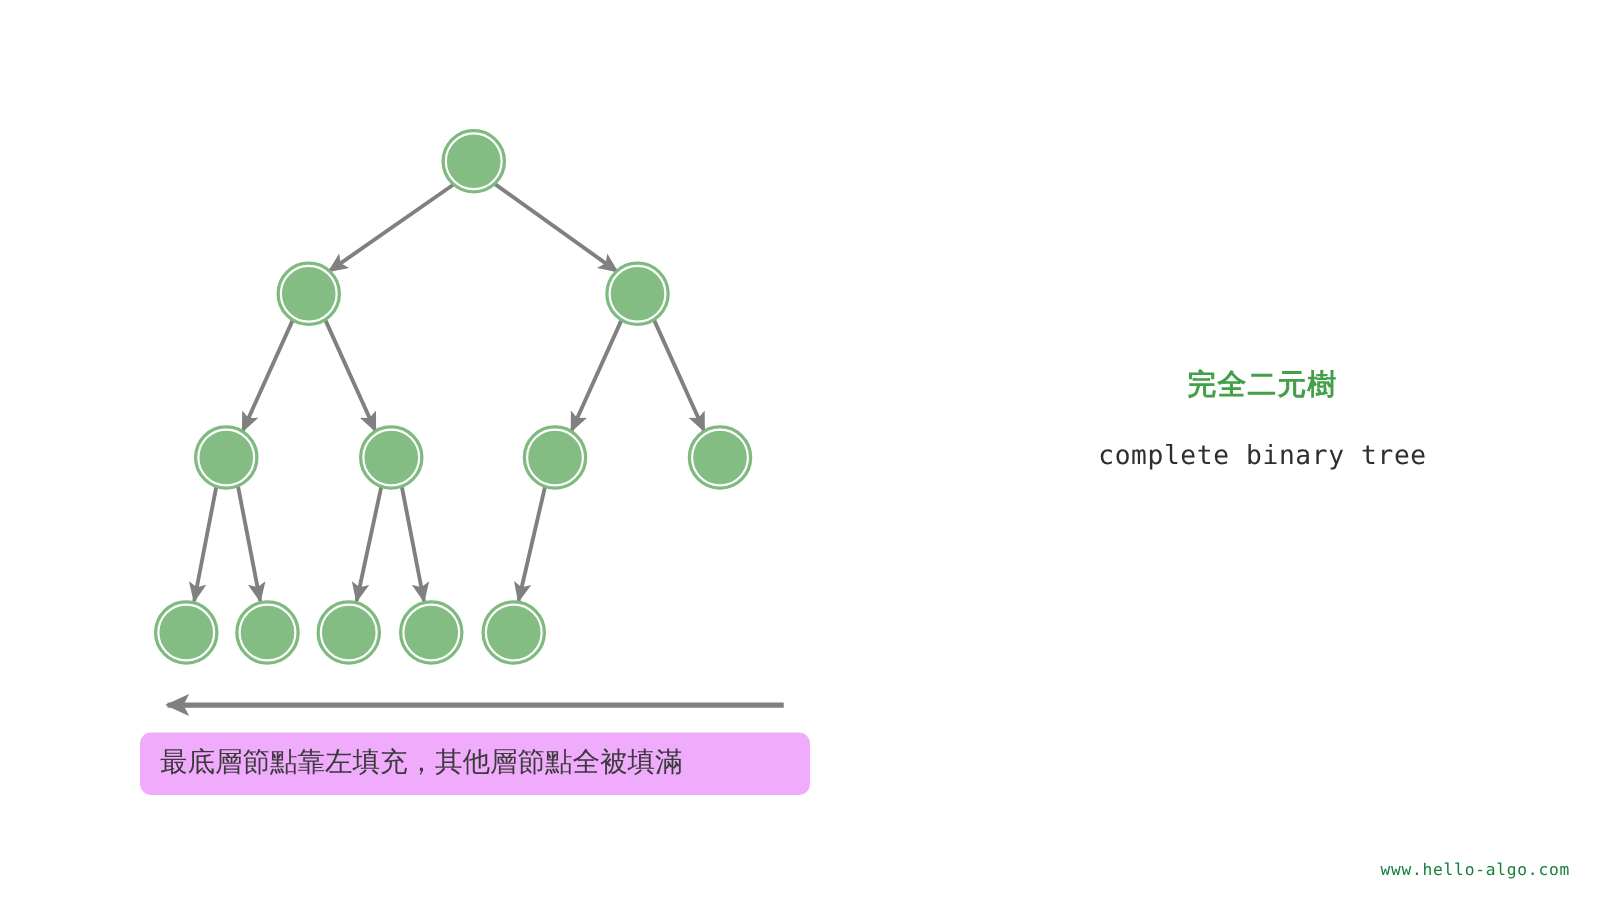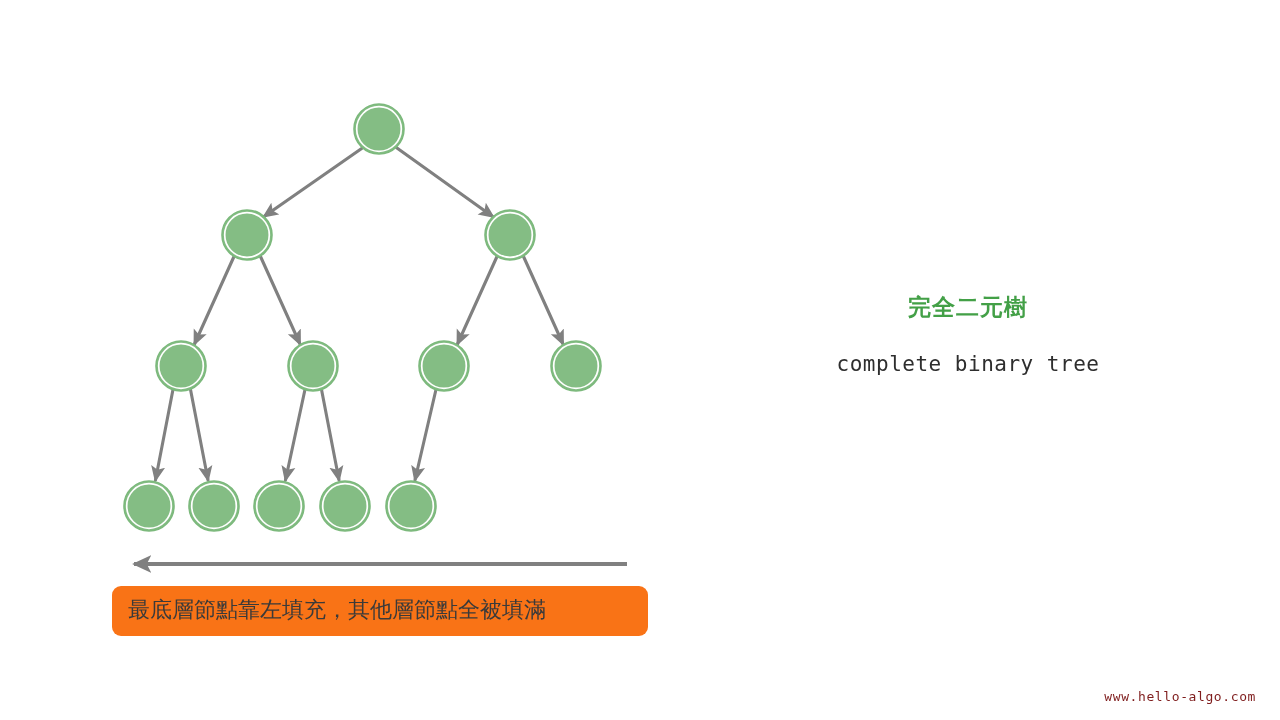--- a/index.html
+++ b/index.html
@@ -23,21 +23,21 @@
   svg.tree-canvas {
     position: absolute;
     left: 0;
     top: 0;
     width: 1280px;
     height: 720px;
     display: block;
   }
   .legend-block {
     position: absolute;
-    left: 790px;
+    left: 832px;
     top: 292px;
     width: 356px;
     text-align: center;
   }
   .legend-title {
     font-family: "Liberation Sans", sans-serif;
     font-size: 23px;
     font-weight: bold;
     color: #43a047;
     letter-spacing: 1px;
@@ -50,40 +50,40 @@
     color: #2e2e2e;
     line-height: 28px;
     margin: 28px 0 0 0;
     letter-spacing: 0.5px;
   }
   .caption-box {
     position: absolute;
     left: 112px;
     top: 586px;
     padding: 9px 16px 11px 16px;
-    background: #f97316;
+    background: #f0abfc;
     border-radius: 9px;
     box-sizing: border-box;
     min-width: 536px;
   }
   .caption-text {
     font-family: "Liberation Sans", sans-serif;
     font-size: 22px;
     color: #3a3a3a;
     line-height: 30px;
     white-space: nowrap;
     display: block;
   }
   .watermark {
     position: absolute;
     right: 24px;
     bottom: 16px;
     font-family: "DejaVu Sans Mono", "Liberation Mono", monospace;
     font-size: 13px;
-    color: #7f1d1d;
+    color: #15803d;
     letter-spacing: 0.6px;
   }
 </style>
 </head>
 <body>
 
 <div id="diagram-root">
 
   <svg class="tree-canvas" viewBox="0 0 1280 720">
     <defs>

